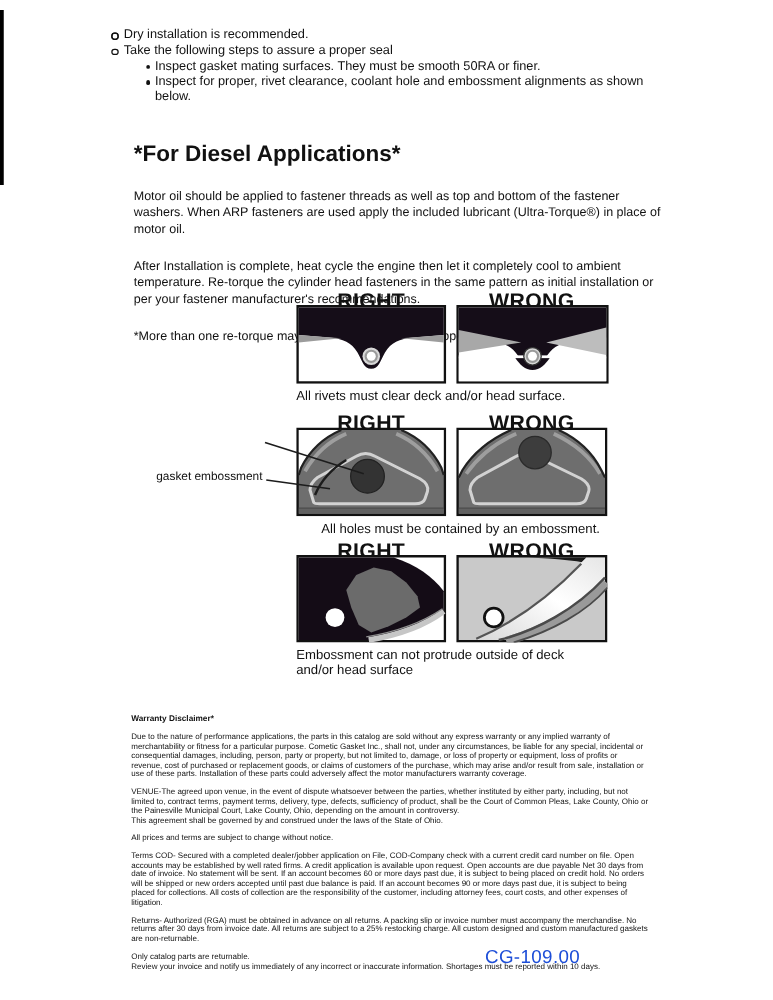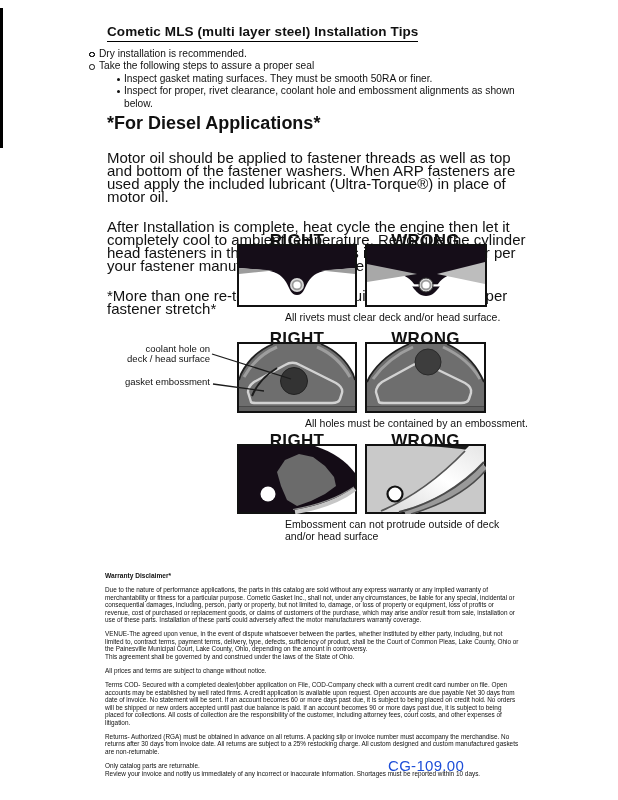--- a/index.html
+++ b/index.html
@@ -21,32 +21,32 @@
     border-radius:50%;background:transparent;
   }
   .sub-row{position:relative;padding-left:36px;font-size:10.2px;line-height:12.3px;}
   .sub-row .b-dot{
     position:absolute;left:29px;top:4.5px;width:3.4px;height:3.4px;background:#111;border-radius:50%;
   }
 
   
   .diesel{position:absolute;left:107px;top:113px;width:428px;}
   .diesel h2{margin:0 0 7px 0;font-size:18px;font-weight:bold;}
-  .diesel p{margin:17px 0 8px 0;font-size:15px;line-height:13px;}
+  .diesel p{margin:17px 0 8px 0;font-size:10px;line-height:13px;}
 
   
   .fig{position:absolute;}
   .fig .lbl{position:absolute;top:0;font-size:17px;font-weight:bold;text-align:center;letter-spacing:0.3px;}
   .fig .lbl.l{left:0;width:120px;}
   .fig .lbl.r{left:128px;width:121px;}
   .fig .boxrow{position:absolute;top:13px;left:0;}
   .fig svg{position:absolute;top:0;display:block;}
   .fig svg.bx-l{left:0;}
   .fig svg.bx-r{left:128px;}
-  .fig .cap{position:absolute;left:0;font-size:10.5px;line-height:12px;margin-left:48px;}
+  .fig .cap{position:absolute;left:0;font-size:10.5px;line-height:12px;}
 
   .fig1{left:237px;top:231px;width:250px;height:100px;}
   .fig1 .boxrow{height:63px;}
   .fig1 .cap{top:80px;width:260px;}
 
   .fig2{left:237px;top:329px;width:250px;height:100px;}
   .fig2 .boxrow{height:71px;}
   .fig2 .cap{top:88px;left:20px;width:250px;}
 
   .fig3{left:237px;top:431px;width:250px;height:115px;}
@@ -66,21 +66,20 @@
 
   .page-code{position:absolute;left:388px;top:757px;font-size:15px;color:#1d4ed8;letter-spacing:0.3px;}
 </style>
 </head>
 <body>
 
 <div class="page">
   <div class="scan-bar"></div>
 
   <div class="tips">
-    <h1>Cometic MLS (multi layer steel) Installation Tips</h1>
     <div class="bullet-row">
       <span class="b-circle"></span>
     </div>
     <div class="bullet-row">
       <span class="b-circle"></span>
       <span>Dry installation is recommended.</span>
     </div>
     <div class="bullet-row">
       <span class="b-circle"></span>
       <span>Take the following steps to assure a proper seal</span>
@@ -159,24 +158,20 @@
         <path d="M82,2 C97,9 109,20 116,34 L119,40" stroke="#222" stroke-width="1.8" fill="none"></path>
         <path d="M14,60 L11,50 C11,46 13,43 17,40 L48,23 C53,20 58,20 63,23 L100,41 C105,44 107,47 106,51 L104,57 C103,60 100,61 96,61 L19,61 C16,61 14.5,60.8 14,60 Z" stroke="#d2d2d2" stroke-width="2.4" fill="none"></path>
         <circle cx="63" cy="20" r="13" fill="#3d3d3d" stroke="#2a2a2a" stroke-width="1"></circle>
         <rect x="2" y="65" width="117" height="4" fill="#616161"></rect>
         <line x1="2" y1="64.5" x2="119" y2="64.5" stroke="#4a4a4a" stroke-width="1"></line>
       </svg>
     </div>
     <div class="cap">All holes must be contained by an embossment.</div>
   </div>
 
-  <div class="callout callout-coolant">
-    <div>coolant hole on</div>
-    <div>deck / head surface</div>
-  </div>
   <div class="callout callout-emboss">
     <div>gasket embossment</div>
   </div>
   <svg class="callout-lines" width="200" height="60" viewBox="0 0 200 60">
     <line x1="112" y1="14" x2="191" y2="39" stroke="#1c1c1c" stroke-width="1.3"></line>
     <line x1="113" y1="44" x2="164" y2="51" stroke="#1c1c1c" stroke-width="1.3"></line>
   </svg>
 
   <div class="fig fig3">
     <span class="lbl l">RIGHT</span>

